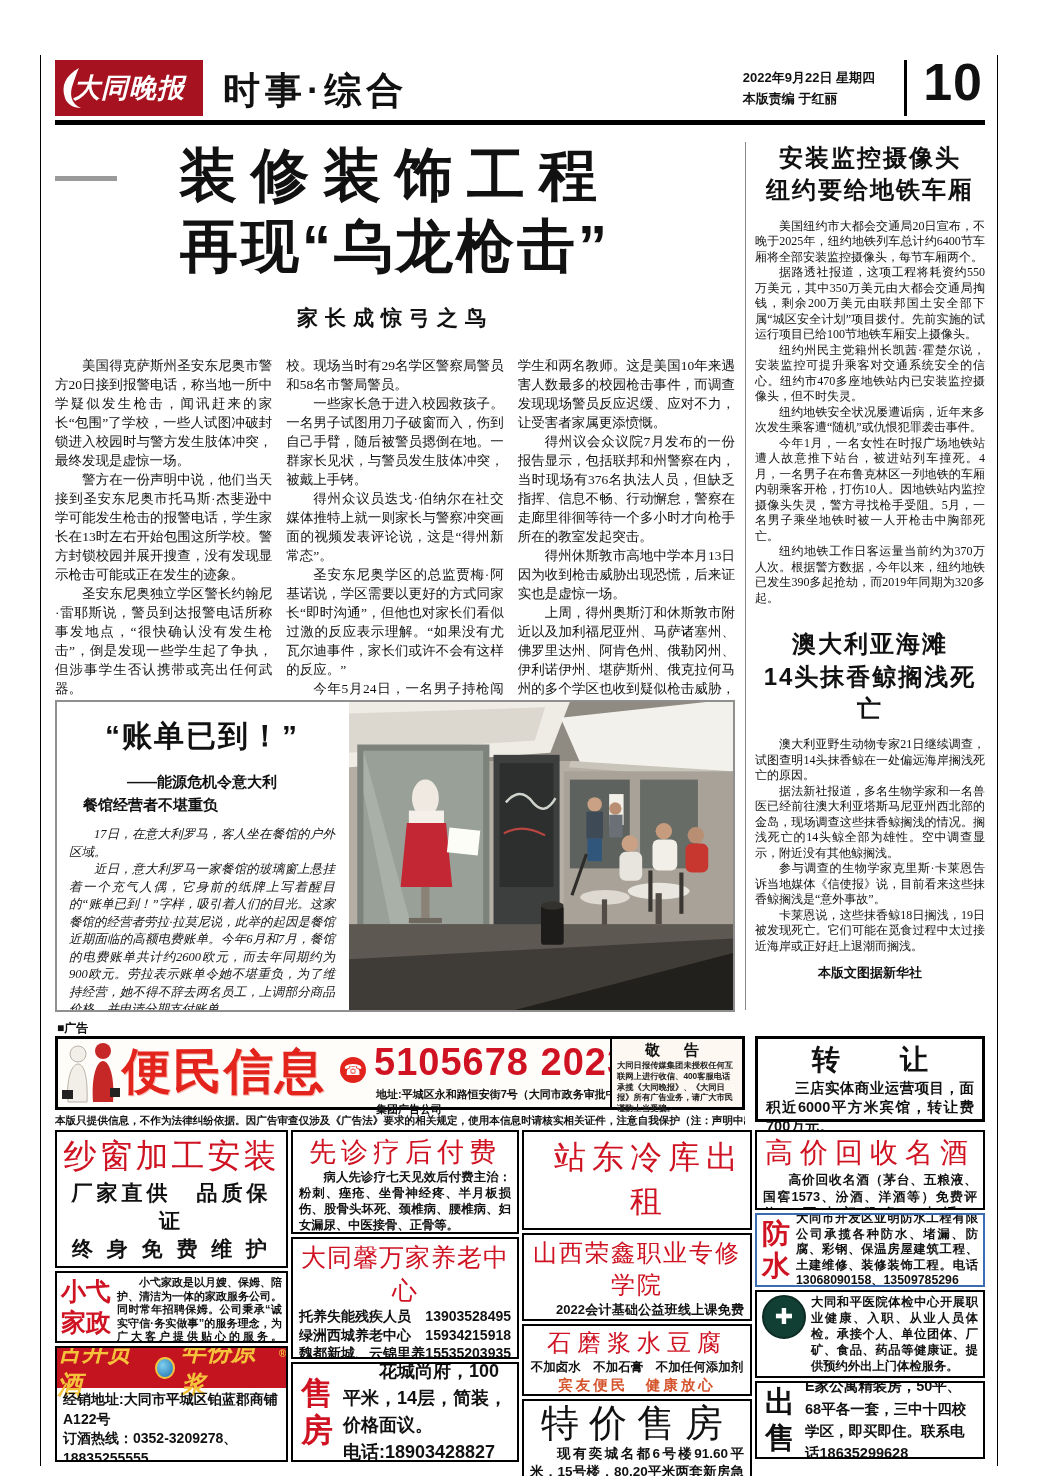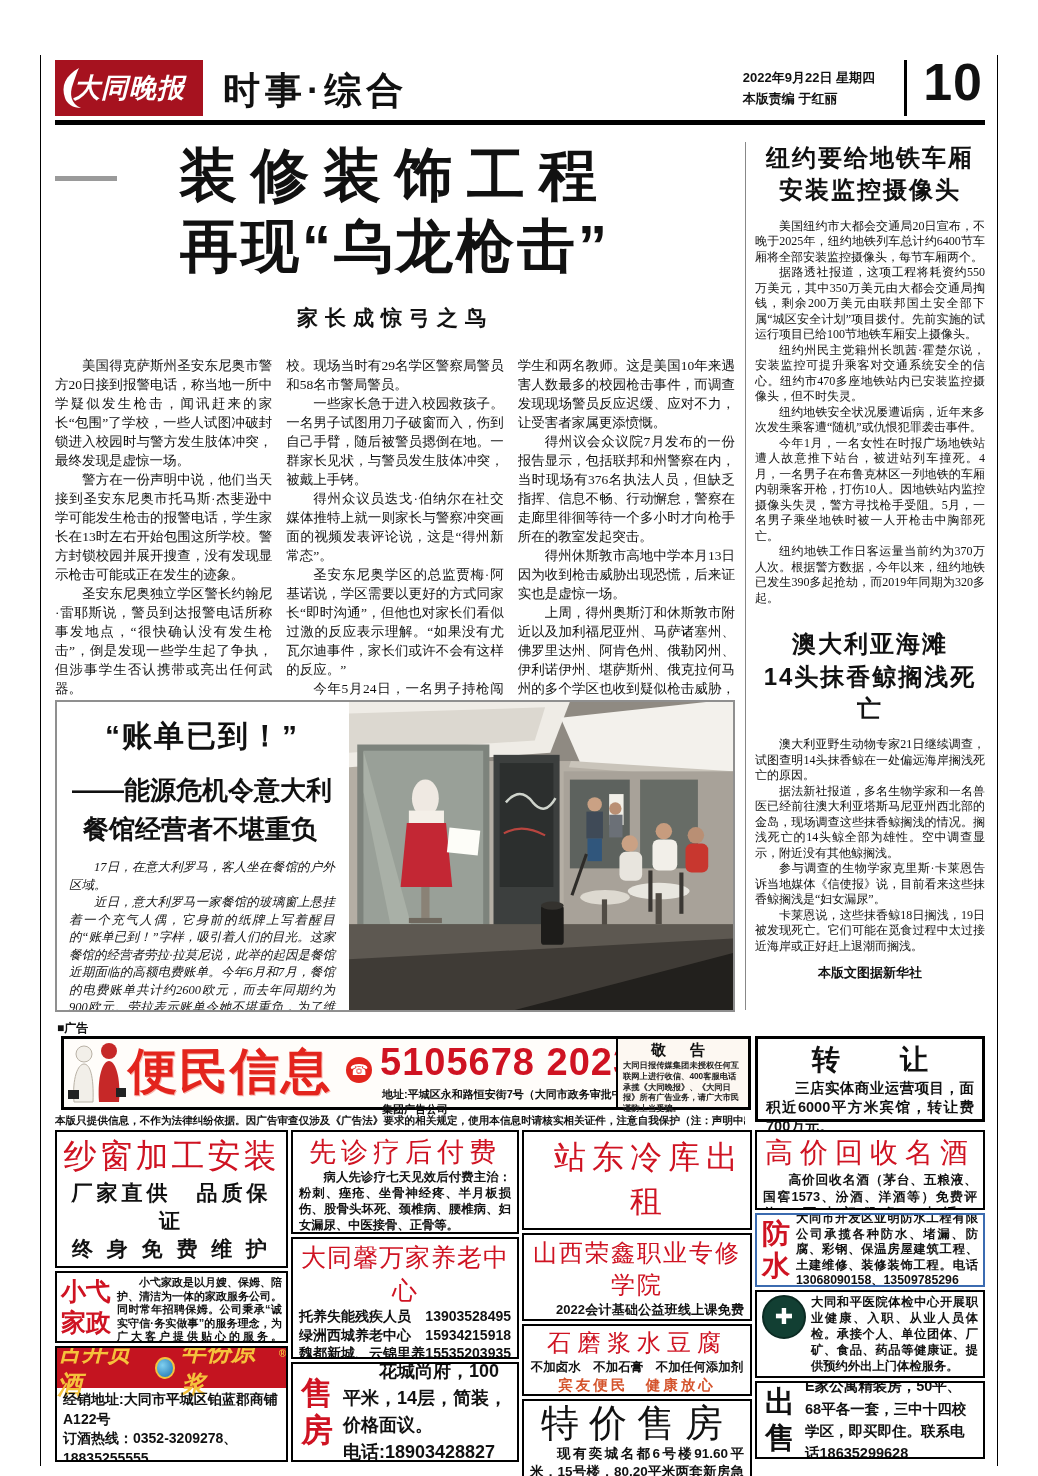--- a/index.html
+++ b/index.html
@@ -46,32 +46,32 @@
   .rc-body { margin-top:12px; font-family:"Liberation Serif", serif; font-size:12px; line-height:15.5px; text-align:justify; }
   .rc-body p.indent { text-indent:2em; }
   .rc-gap { height:22px; flex:none; }
   .credit { margin-top:10px; text-align:center; font-size:13px; font-weight:bold; font-family:"Liberation Serif", serif; }
 
   
   .bill { position:absolute; left:55px; top:700px; width:680px; height:312px;
     border:2px solid #8f8f8f; background:#fff; display:flex; }
   .bill-text { width:292px; padding:14px 14px 8px 12px; overflow:hidden; }
   .bill-title { text-align:center; font-size:30px; font-weight:900; letter-spacing:2px; }
-  .bill-sub { margin-top:14px; font-size:26px; font-weight:bold; line-height:1.5; }
+  .bill-sub { margin-top:14px; font-size:15px; font-weight:bold; line-height:1.5; }
   .bill-sub .s1 { display:block; text-align:center; }
   .bill-sub .s2 { display:block; padding-left:14px; }
   .bill-body { margin-top:10px; font-family:"Liberation Serif", serif; font-style:italic;
     font-size:12.5px; line-height:17.5px; text-align:justify; }
   .bill-body p.indent { text-indent:2em; }
   .bill-photo { flex:1; position:relative; overflow:hidden; background:#b9b3a9; }
   .bill-photo svg { display:block; width:100%; height:100%; }
 
   
   .ad-label { position:absolute; left:57px; top:1020px; font-size:12px; font-weight:bold; }
-  .banner { position:absolute; left:55px; top:1036px; width:690px; height:74px; border:3px solid #000; background:#fffdfa;margin-left:6px; }
+  .banner { position:absolute; left:55px; top:1036px; width:690px; height:74px; border:3px solid #000; background:#fffdfa; }
   .bm-figs { position:absolute; left:4px; top:3px; }
   .bm-title { position:absolute; left:64px; top:0px; font-size:49px; font-weight:900; color:#e3241d;
     letter-spacing:2px; text-shadow:1px 1px 0 #f7b6ae; }
   .bm-phone { position:absolute; left:282px; top:18px; width:26px; height:26px; background:#e3241d; border-radius:50%;
     color:#fff; font-size:15px; display:flex; align-items:center; justify-content:center; }
   .bm-nums { position:absolute; left:316px; top:2px; font-size:38px; font-weight:900; color:#cf1322; letter-spacing:1px; }
   .bm-addr { position:absolute; left:318px; top:48px; font-size:11px; font-weight:bold; }
   .notice { position:absolute; right:0; top:0; bottom:0; width:132px; border-left:2px solid #000; padding:2px 5px; background:#fdf8f2; }
   .notice-title { text-align:center; font-size:15px; font-weight:900; letter-spacing:10px; }
   .notice-text { font-size:8.3px; line-height:1.3; font-weight:bold; color:#222; }
@@ -205,40 +205,40 @@
           <p class="indent">得州休斯敦市高地中学本月13日因为收到枪击威胁出现恐慌，后来证实也是虚惊一场。</p>
           <p class="indent">上周，得州奥斯汀和休斯敦市附近以及加利福尼亚州、马萨诸塞州、佛罗里达州、阿肯色州、俄勒冈州、伊利诺伊州、堪萨斯州、俄克拉何马州的多个学区也收到疑似枪击威胁，导致多所学校一度停课。</p>
         </div>
     </div>
   </div>
 
   <div class="vertsep"></div>
 
   <div class="rightcol">
     <div class="rc-title">
+      <div>安装监控摄像头</div>
       <div>纽约要给地铁车厢</div>
-      <div>安装监控摄像头</div>
     </div>
     <div class="rc-body">
         <p class="indent">美国纽约市大都会交通局20日宣布，不晚于2025年，纽约地铁列车总计约6400节车厢将全部安装监控摄像头，每节车厢两个。</p>
         <p class="indent">据路透社报道，这项工程将耗资约550万美元，其中350万美元由大都会交通局掏钱，剩余200万美元由联邦国土安全部下属“城区安全计划”项目拨付。先前实施的试运行项目已给100节地铁车厢安上摄像头。</p>
         <p class="indent">纽约州民主党籍州长凯茜·霍楚尔说，安装监控可提升乘客对交通系统安全的信心。纽约市470多座地铁站内已安装监控摄像头，但不时失灵。</p>
         <p class="indent">纽约地铁安全状况屡遭诟病，近年来多次发生乘客遭“随机”或仇恨犯罪袭击事件。</p>
         <p class="indent">今年1月，一名女性在时报广场地铁站遭人故意推下站台，被进站列车撞死。4月，一名男子在布鲁克林区一列地铁的车厢内朝乘客开枪，打伤10人。因地铁站内监控摄像头失灵，警方寻找枪手受阻。5月，一名男子乘坐地铁时被一人开枪击中胸部死亡。</p>
         <p class="indent">纽约地铁工作日客运量当前约为370万人次。根据警方数据，今年以来，纽约地铁已发生390多起抢劫，而2019年同期为320多起。</p>
       </div>
     <div class="rc-gap"></div>
     <div class="rc-title">
       <div>澳大利亚海滩</div>
       <div>14头抹香鲸搁浅死亡</div>
     </div>
     <div class="rc-body">
         <p class="indent">澳大利亚野生动物专家21日继续调查，试图查明14头抹香鲸在一处偏远海岸搁浅死亡的原因。</p>
         <p class="indent">据法新社报道，多名生物学家和一名兽医已经前往澳大利亚塔斯马尼亚州西北部的金岛，现场调查这些抹香鲸搁浅的情况。搁浅死亡的14头鲸全部为雄性。空中调查显示，附近没有其他鲸搁浅。</p>
-        <p class="indent">参与调查的生物学家克里斯·卡莱恩告诉当地媒体《信使报》说，目前看来这些抹香鲸搁浅是“妇女漏尿”。</p>
+        <p class="indent">参与调查的生物学家克里斯·卡莱恩告诉当地媒体《信使报》说，目前看来这些抹香鲸搁浅是“意外事故”。</p>
         <p class="indent">卡莱恩说，这些抹香鲸18日搁浅，19日被发现死亡。它们可能在觅食过程中太过接近海岸或正好赶上退潮而搁浅。</p>
       </div>
     <div class="credit">本版文图据新华社</div>
   </div>
 
   <div class="bill">
     <div class="bill-text">
       <div class="bill-title">“账单已到！”</div>
       <div class="bill-sub">
         <span class="s1">——能源危机令意大利</span>

